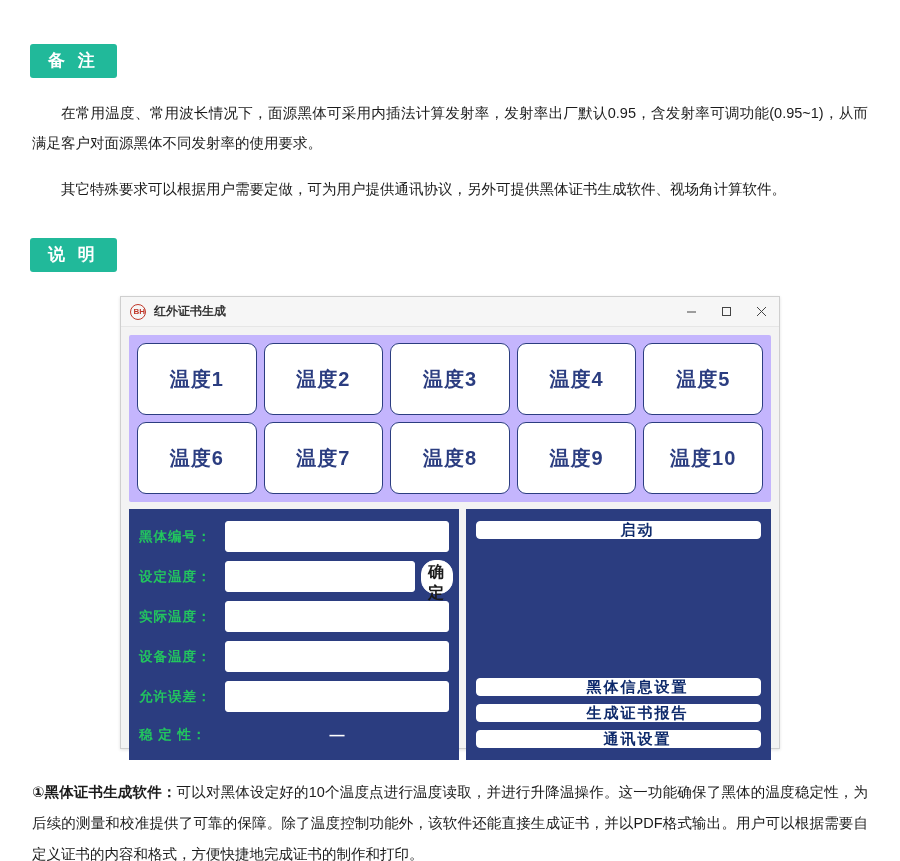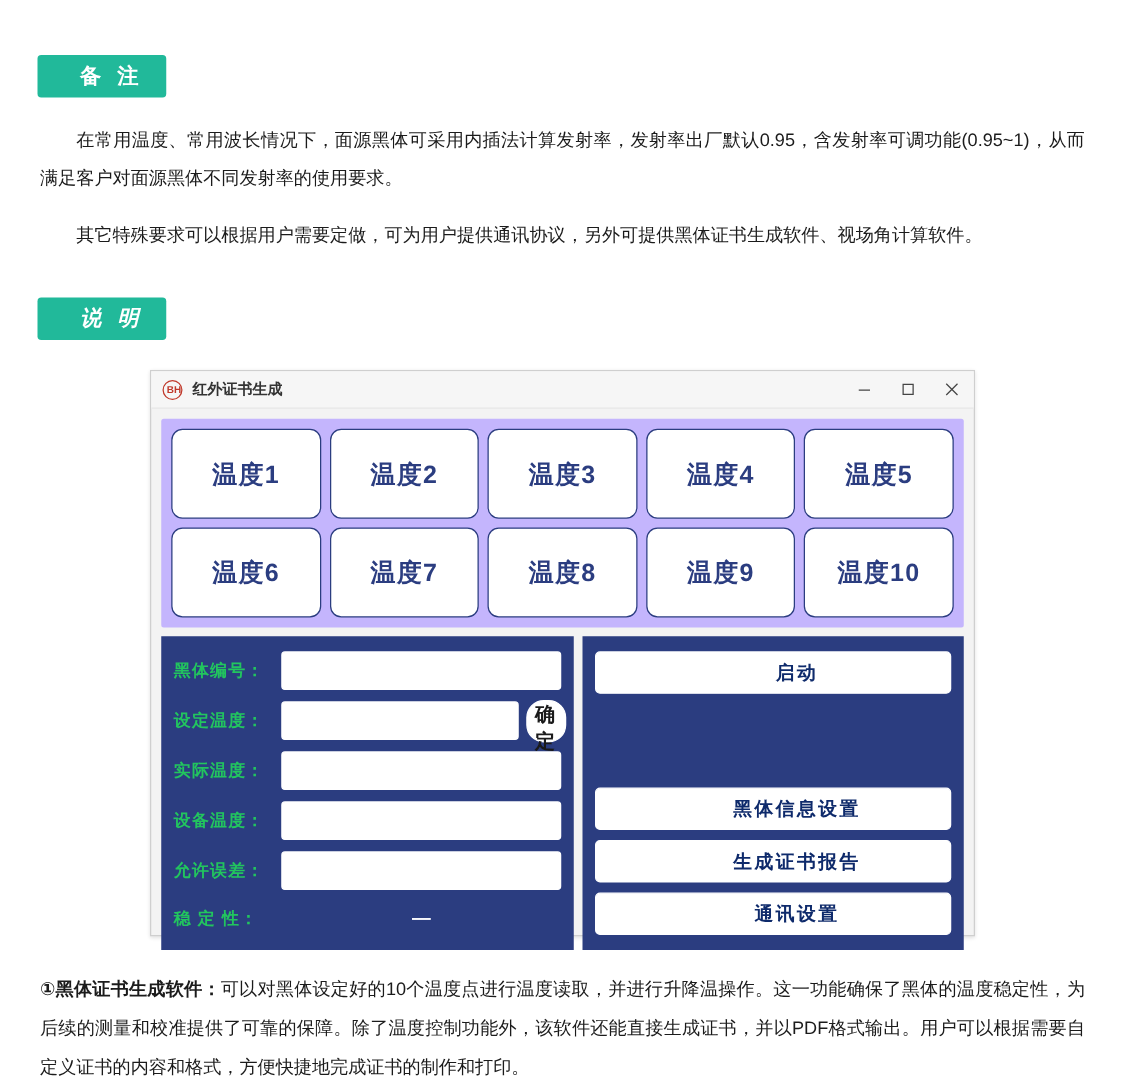--- a/index.html
+++ b/index.html
@@ -14,26 +14,26 @@
   }
 
   
   .section-tag {
     display: inline-block;
     background: #21b99a;
     color: #ffffff;
     font-size: 17px;
     font-weight: bold;
     letter-spacing: 4px;
-    padding: 5px 18px 6px 34px;
+    padding: 5px 18px 6px 18px;
     border-radius: 3px;
   }
   .tag-wrap { margin-left: 30px; }
   .tag-remark { margin-top: 44px; }
-  .tag-desc { margin-top: 34px; font-style: italic; }
+  .tag-desc { margin-top: 34px; }
 
   .para {
     margin: 16px 32px;
     font-size: 14.5px;
     line-height: 30px;
     color: #1b1b1b;
     text-align: justify;
   }
   .para.indent { text-indent: 2em; }
   .para-1 { margin-top: 20px; }
@@ -180,21 +180,21 @@
   }
 
   .action-panel {
     flex: 1;
     background: #2b3d80;
     padding: 12px 10px;
     display: flex;
     flex-direction: column;
   }
   .action-btn {
-    height: 34px;
+    height: 18px;
     background: #ffffff;
     border: 1px solid #ffffff;
     border-radius: 4px;
     color: #0e2a6b;
     font-size: 15px;
     font-weight: bold;
     letter-spacing: 2px;
     cursor: pointer;
     display: flex;
     align-items: center;

